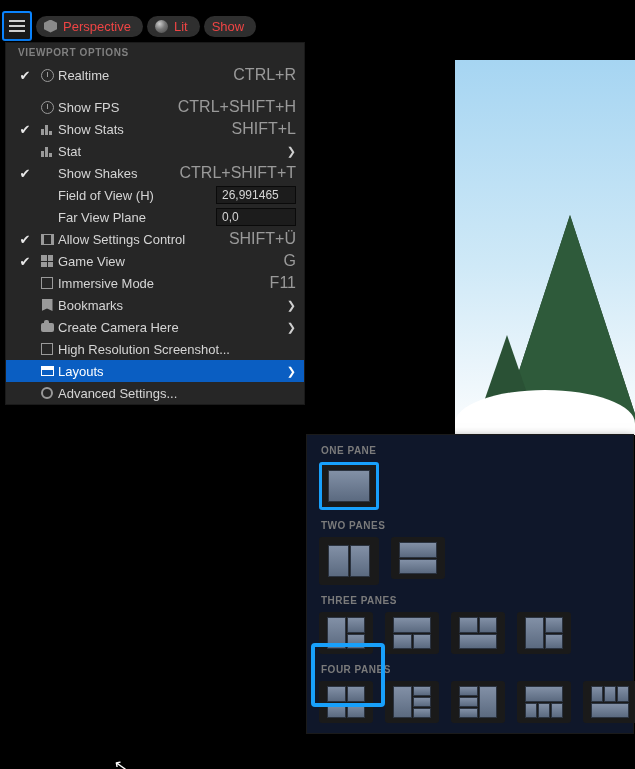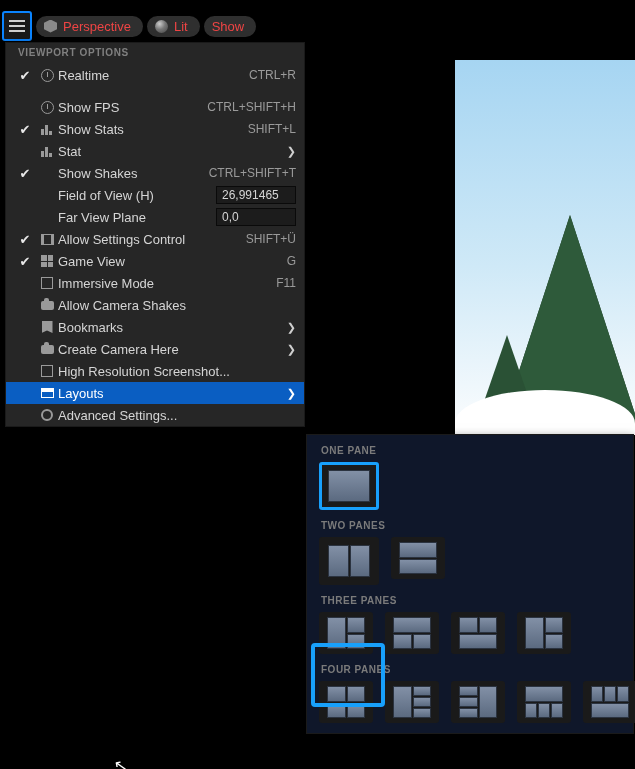--- a/index.html
+++ b/index.html
@@ -99,21 +99,21 @@
     height: 22px;
     padding: 0 8px;
     font-size: 13px;
     color: #d5d5d5;
     position: relative;
   }
   .row .check { width: 22px; display:flex; justify-content:center; color:#e8e8e8; font-size:13px; }
   .row .icon  { width: 22px; display:flex; justify-content:center; align-items:center; }
   .row .label { flex: 0 0 auto; }
   .row .spacer { flex: 1; }
-  .row .shortcut { color:#9a9a9a; font-size:12px; }
+  .row .shortcut { color:#9a9a9a; font-size:16px; }
   .row .chev { color:#cfcfcf; font-size:11px; }
   .row.highlight {
     background: #0a5ec2;
     color: #fff;
   }
   .row.highlight .shortcut, .row.highlight .chev { color:#fff; }
   .row input[type=text] {
     width: 80px; height: 18px;
     background: #1c1c1c;
     border: 1px solid #0a0a0a;
@@ -334,28 +334,20 @@
   <div class="row">
     <span class="check"></span>
     <span class="icon">
         <span class="ic ic-expand"></span>
       </span>
     <span class="label">Immersive Mode</span>
     <span class="spacer"></span>
     <span class="shortcut">F11</span>
   </div>
 
-  <div class="row">
-    <span class="check"></span>
-    <span class="icon">
-        <span class="ic ic-cam"></span>
-      </span>
-    <span class="label">Allow Camera Shakes</span>
-    <span class="spacer"></span>
-  </div>
 
   <div class="row">
     <span class="check"></span>
     <span class="icon">
         <span class="ic ic-book"></span>
       </span>
     <span class="label">Bookmarks</span>
     <span class="spacer"></span>
     <span class="chev">❯</span>
   </div>

